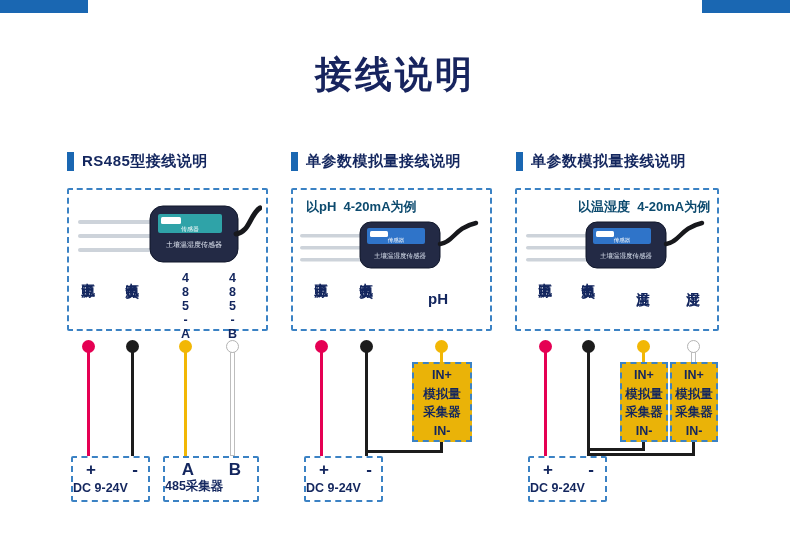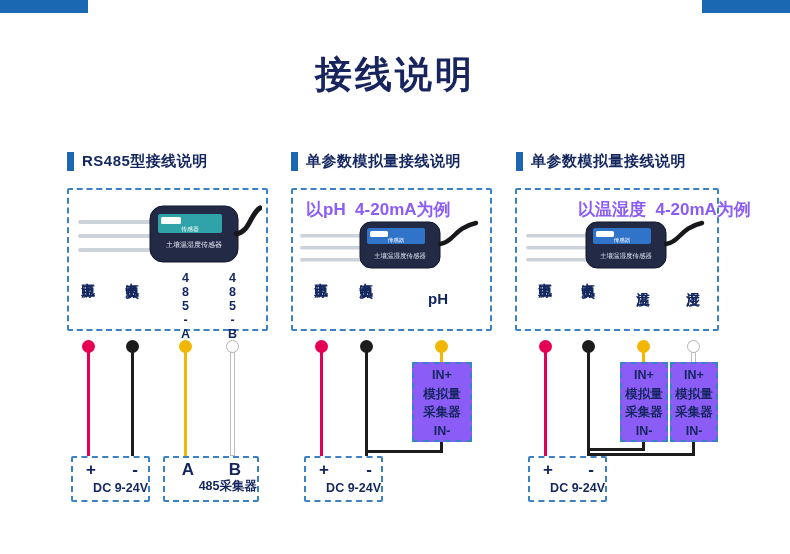--- a/index.html
+++ b/index.html
@@ -5,32 +5,32 @@
   *{margin:0;padding:0;box-sizing:border-box;}
   html,body{width:790px;height:554px;}
   body{position:relative;background:#ffffff;font-family:"Liberation Sans","DejaVu Sans",sans-serif;overflow:hidden;}
   .topbar{position:absolute;top:0;height:13px;width:88px;background:#1a67b2;}
   .topbar.left{left:0;}
   .topbar.right{right:0;}
   .title{position:absolute;top:50px;left:0;right:0;text-align:center;font-size:37px;font-weight:800;color:#17245e;letter-spacing:3px;}
   .sec-bullet{position:absolute;width:7px;height:19px;background:#1a67b2;}
   .sec-header{position:absolute;font-size:15px;font-weight:700;color:#13265e;letter-spacing:0.5px;}
   .dash-box{position:absolute;border:2px dashed #3b82c4;background:#fff;border-radius:2px;}
-  .example{position:absolute;font-size:17px;font-weight:600;color:#8b5cf6;white-space:pre;}
+  .example{position:absolute;font-size:13px;font-weight:600;color:#0c4a6e;white-space:pre;}
   .sensor{position:absolute;}
   .vlabel{position:absolute;writing-mode:vertical-lr;text-orientation:upright;font-size:13.5px;font-weight:700;color:#13265e;letter-spacing:1px;line-height:1;}
   .hlabel{position:absolute;font-size:15px;font-weight:700;color:#13265e;text-align:left;}
   .dot{position:absolute;width:13px;height:13px;border-radius:50%;}
   .dot.light{border:1px solid #b3b3b3;}
   .wire{position:absolute;width:3px;}
   .wire.light{width:5px;border:1px solid #bdbdbd;background:#fff !important;}
   .conn{position:absolute;background:#1c1c1c;}
   .term{position:absolute;top:2px;width:16px;text-align:center;font-size:17px;font-weight:800;color:#13265e;}
-  .term-label{position:absolute;left:0;right:0;bottom:5px;text-align:right;font-size:12.5px;font-weight:600;color:#13265e;white-space:pre;}
-  .in-box{position:absolute;border:2px dashed #3b82c4;background:#8b5cf6;text-align:center;font-size:12.5px;font-weight:600;color:#13265e;padding-top:2px;}
+  .term-label{position:absolute;left:0;right:0;bottom:5px;text-align:left;font-size:12.5px;font-weight:600;color:#13265e;white-space:pre;}
+  .in-box{position:absolute;border:2px dashed #3b82c4;background:#eab308;text-align:center;font-size:12.5px;font-weight:600;color:#13265e;padding-top:2px;}
   .in-box div{line-height:18.5px;}
 </style>
 </head>
 <body>
 
 <div class="topbar left"></div>
 <div class="topbar right"></div>
 
 <div class="title">接线说明</div>
 

